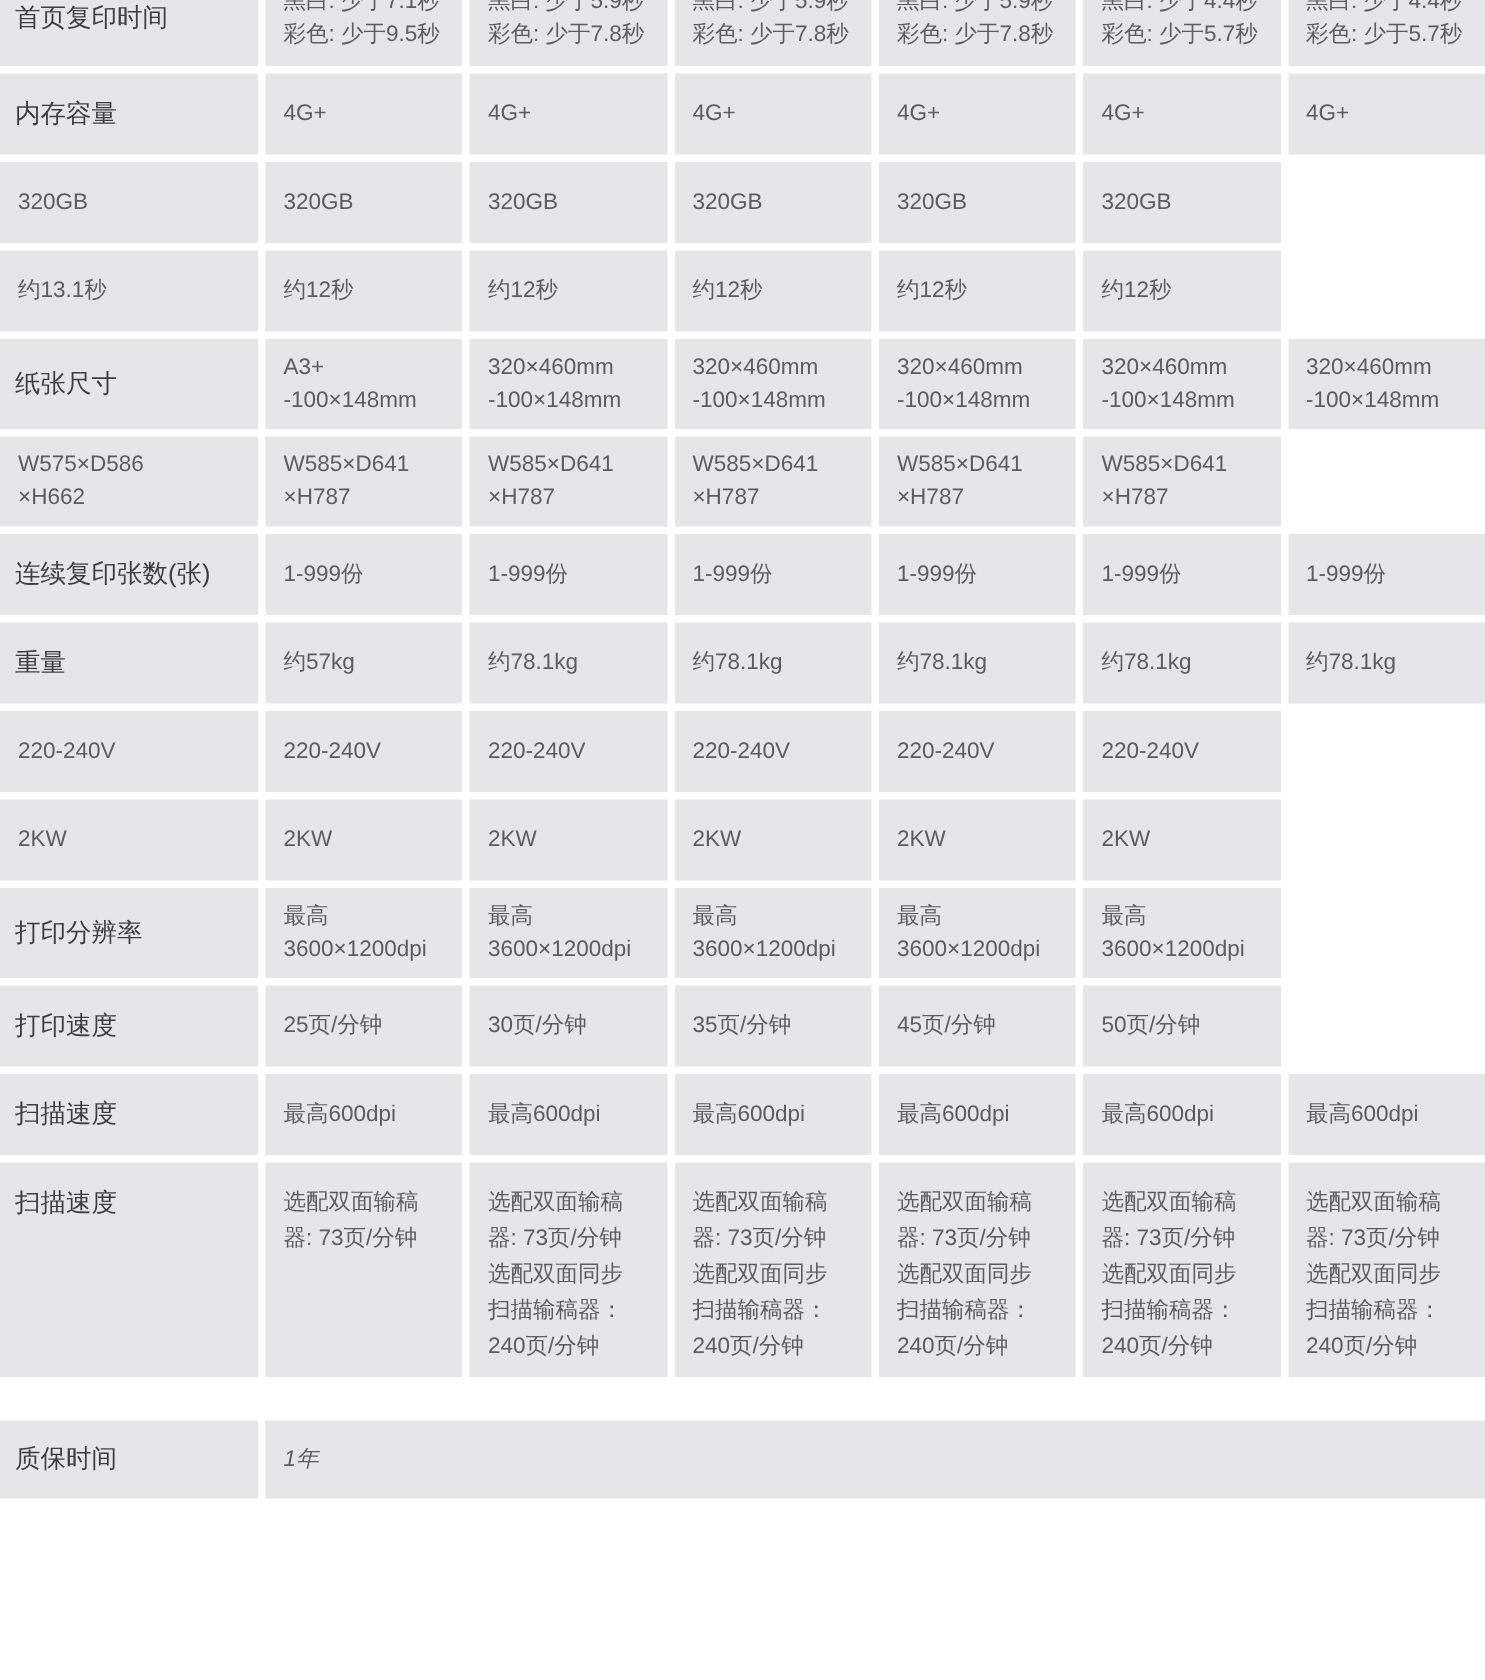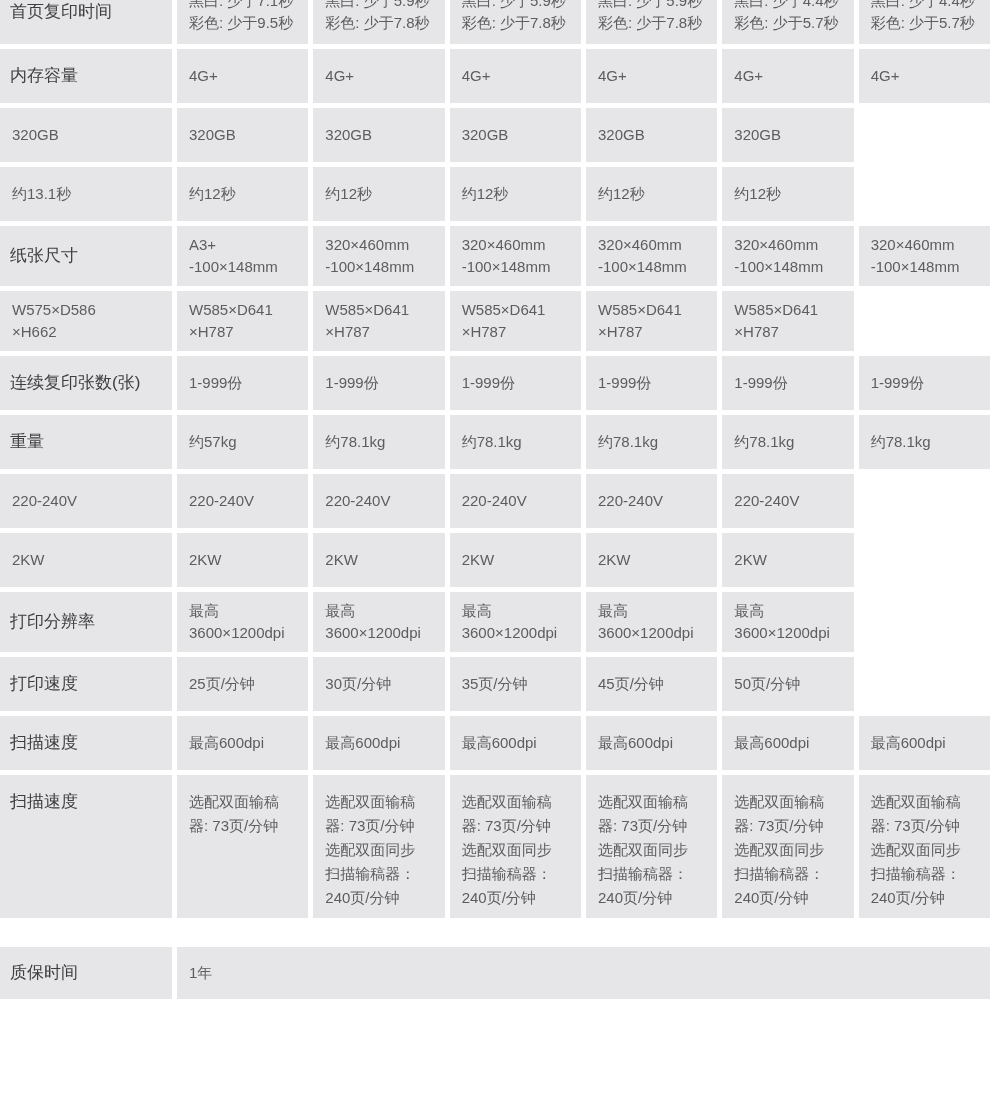--- a/index.html
+++ b/index.html
@@ -53,21 +53,21 @@
   .row:first-child .cell { min-height: 65px; }
   
   .row:nth-child(14) .cell {
     min-height: 142px;
     justify-content: flex-start;
     padding-top: 15px;
     line-height: 24px;
   }
   
   .row:last-child .cell { min-height: 52px; margin-top: 24px; }
-  .span-cell { grid-column: 2 / -1; }
+  .span-cell { grid-column: 2 / -1; font-style: italic; }
 </style>
 </head>
 <body>
 
 <div class="spec-table" id="spec-table">
     <div class="row">
     <div class="cell label-cell">首页复印时间</div>
   <div class="cell value-cell">
         <span class="value-line">黑白: 少于7.1秒</span>
         <span class="value-line">彩色: 少于9.5秒</span>

